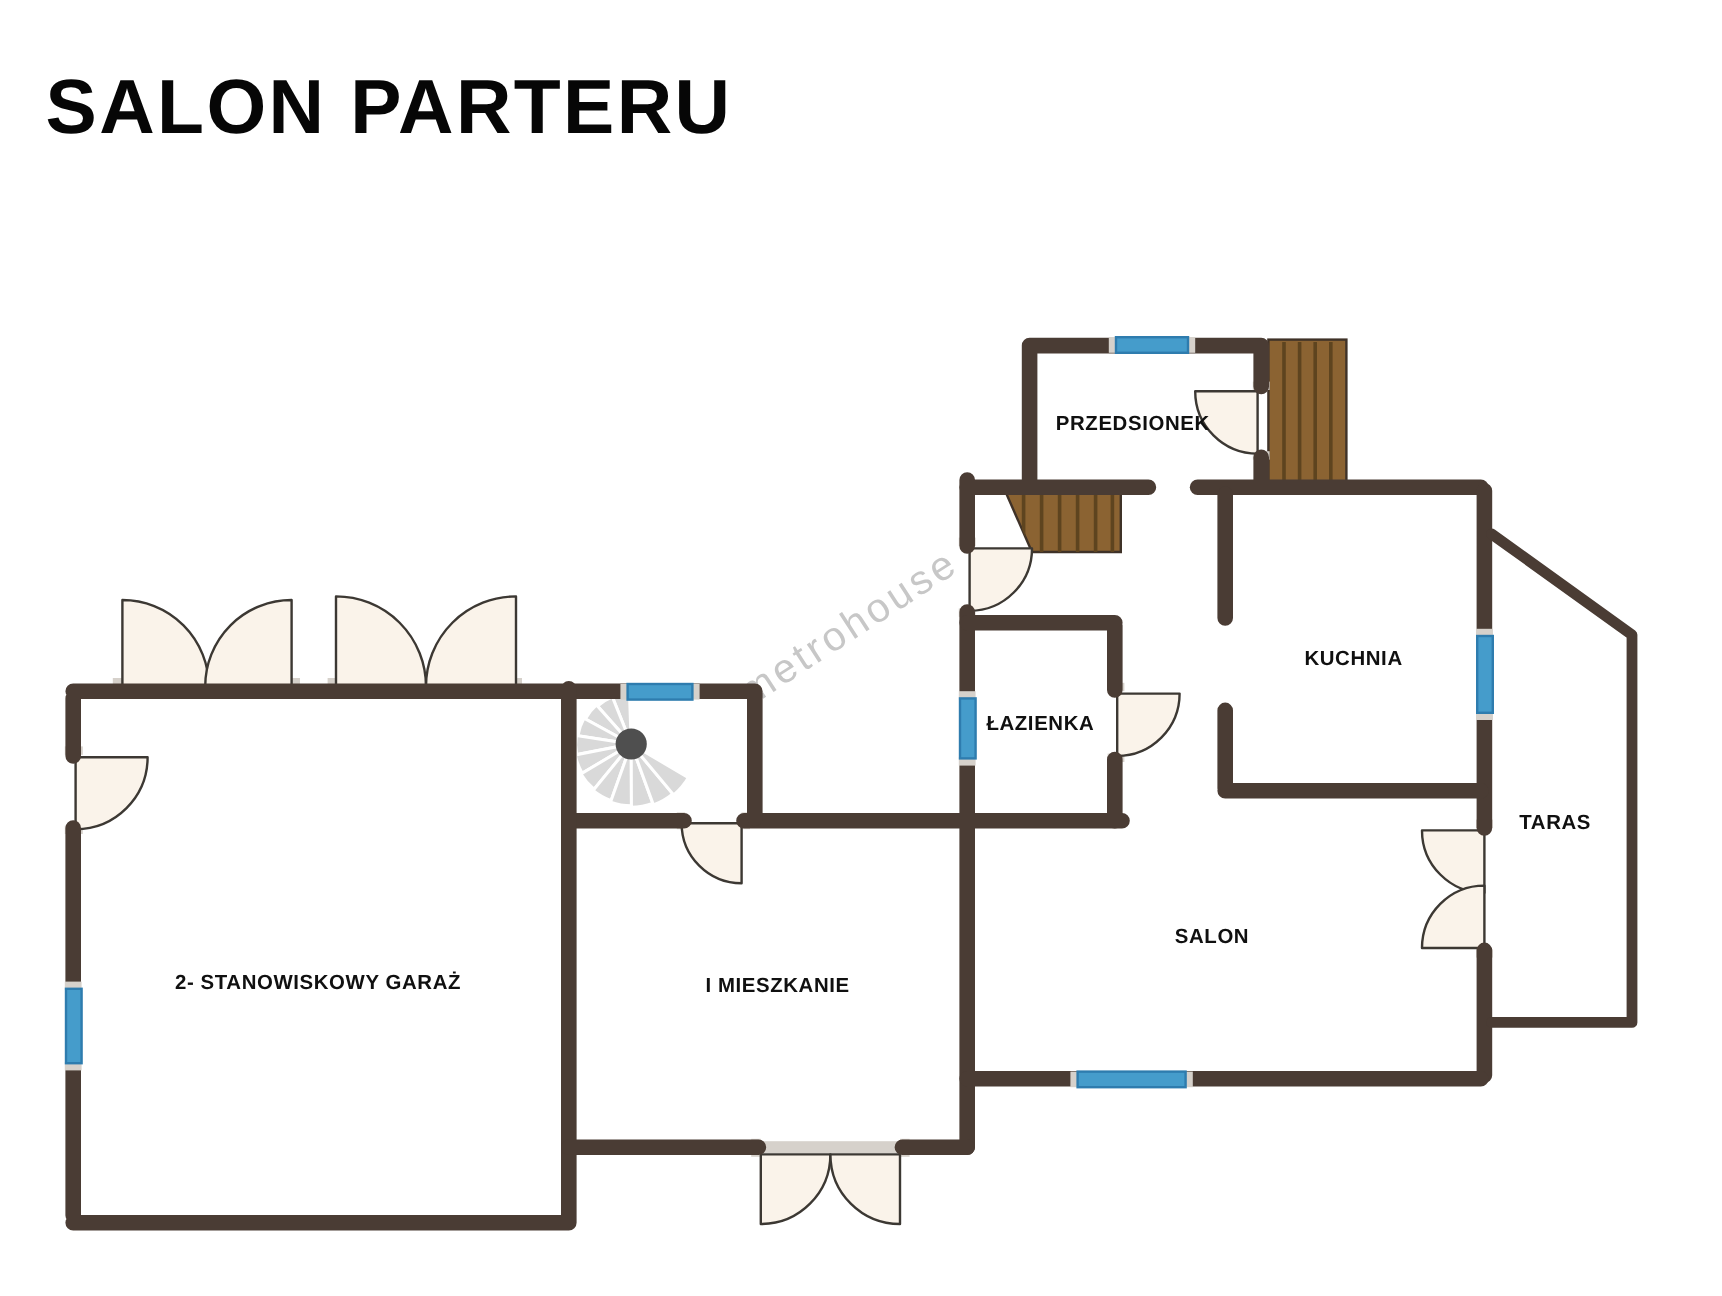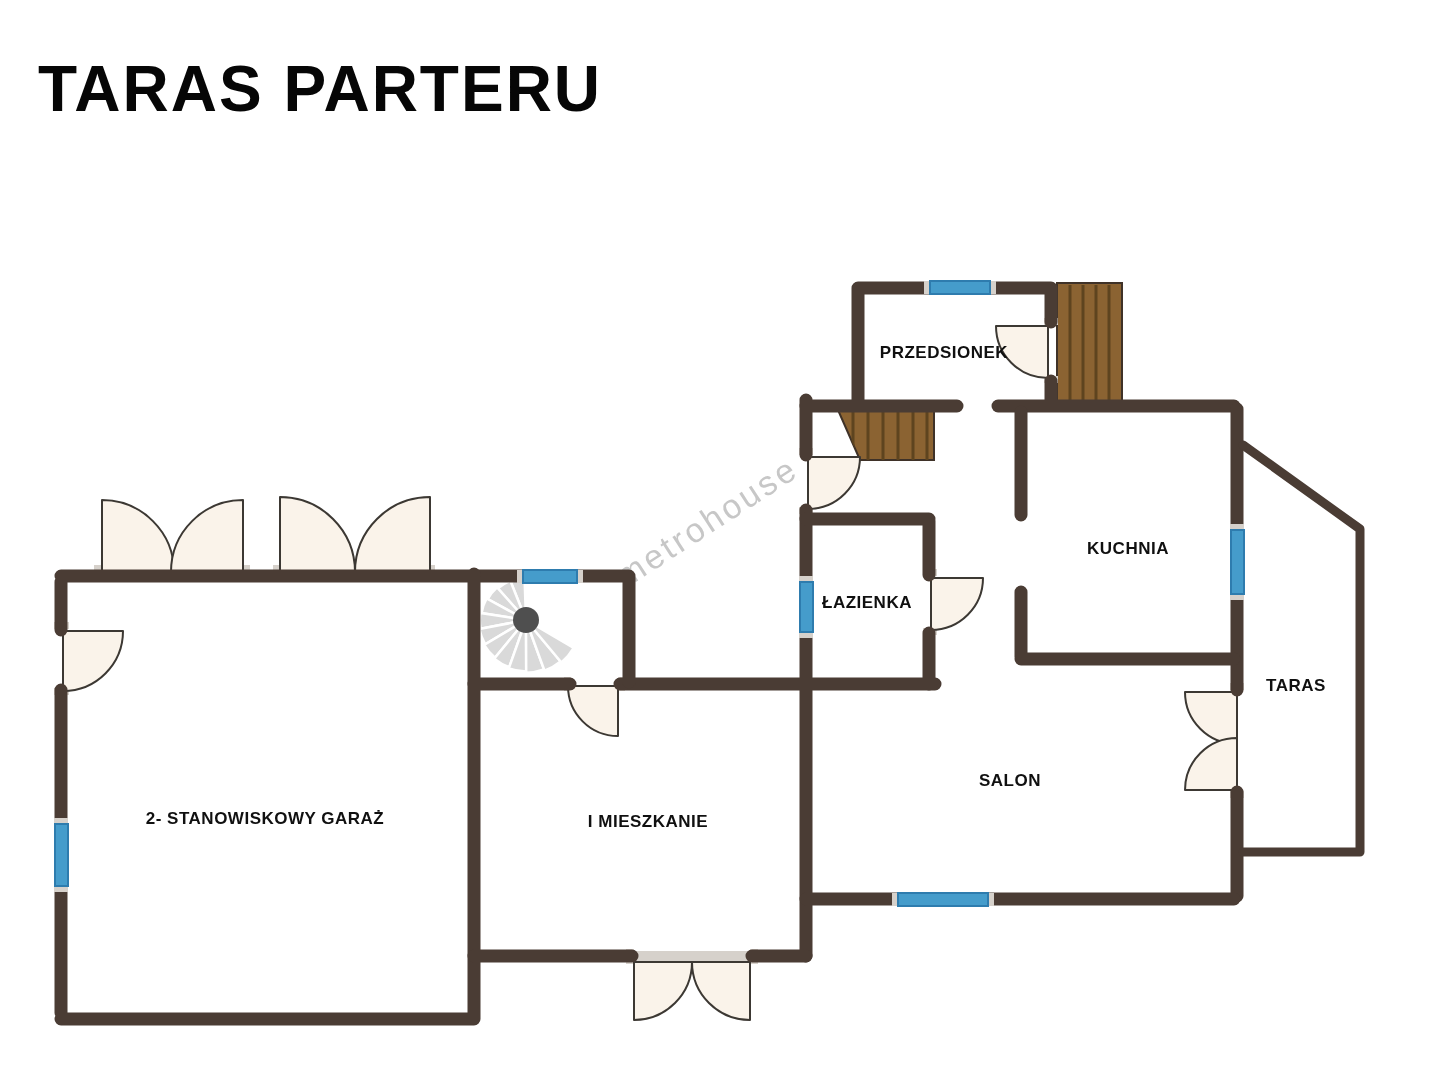--- a/index.html
+++ b/index.html
@@ -19,21 +19,21 @@
   .woodline{stroke:var(--wood_line,#5e441f);stroke-width:3;}
   .wedge{fill:var(--stair,#d9d9d9);stroke:#ffffff;stroke-width:2.5;}
   .room-label{font-size:17px;font-weight:bold;fill:#101010;letter-spacing:0.5px;text-anchor:middle;}
   .watermark{font-size:34px;fill:var(--watermark,#c7c7c7);letter-spacing:3px;text-anchor:middle;font-weight:normal;}
 </style>
 </head>
 <body>
 
 <div id="stage">
 
-  <h1 id="plan-title">TARAS PARTERU</h1>
+  <h1 id="plan-title">SALON PARTERU</h1>
 
   <svg width="1435" height="1080" viewBox="0 0 1435 1080">
 
     <text class="watermark" x="713" y="532" transform="rotate(-33 713 532)">metrohouse</text>
 
     <g>
       <rect class="wood" x="1057" y="283" width="65" height="119"></rect>
       <line class="woodline" x1="1070" y1="285" x2="1070" y2="400"></line>
       <line class="woodline" x1="1083" y1="285" x2="1083" y2="400"></line>
       <line class="woodline" x1="1096" y1="285" x2="1096" y2="400"></line>

